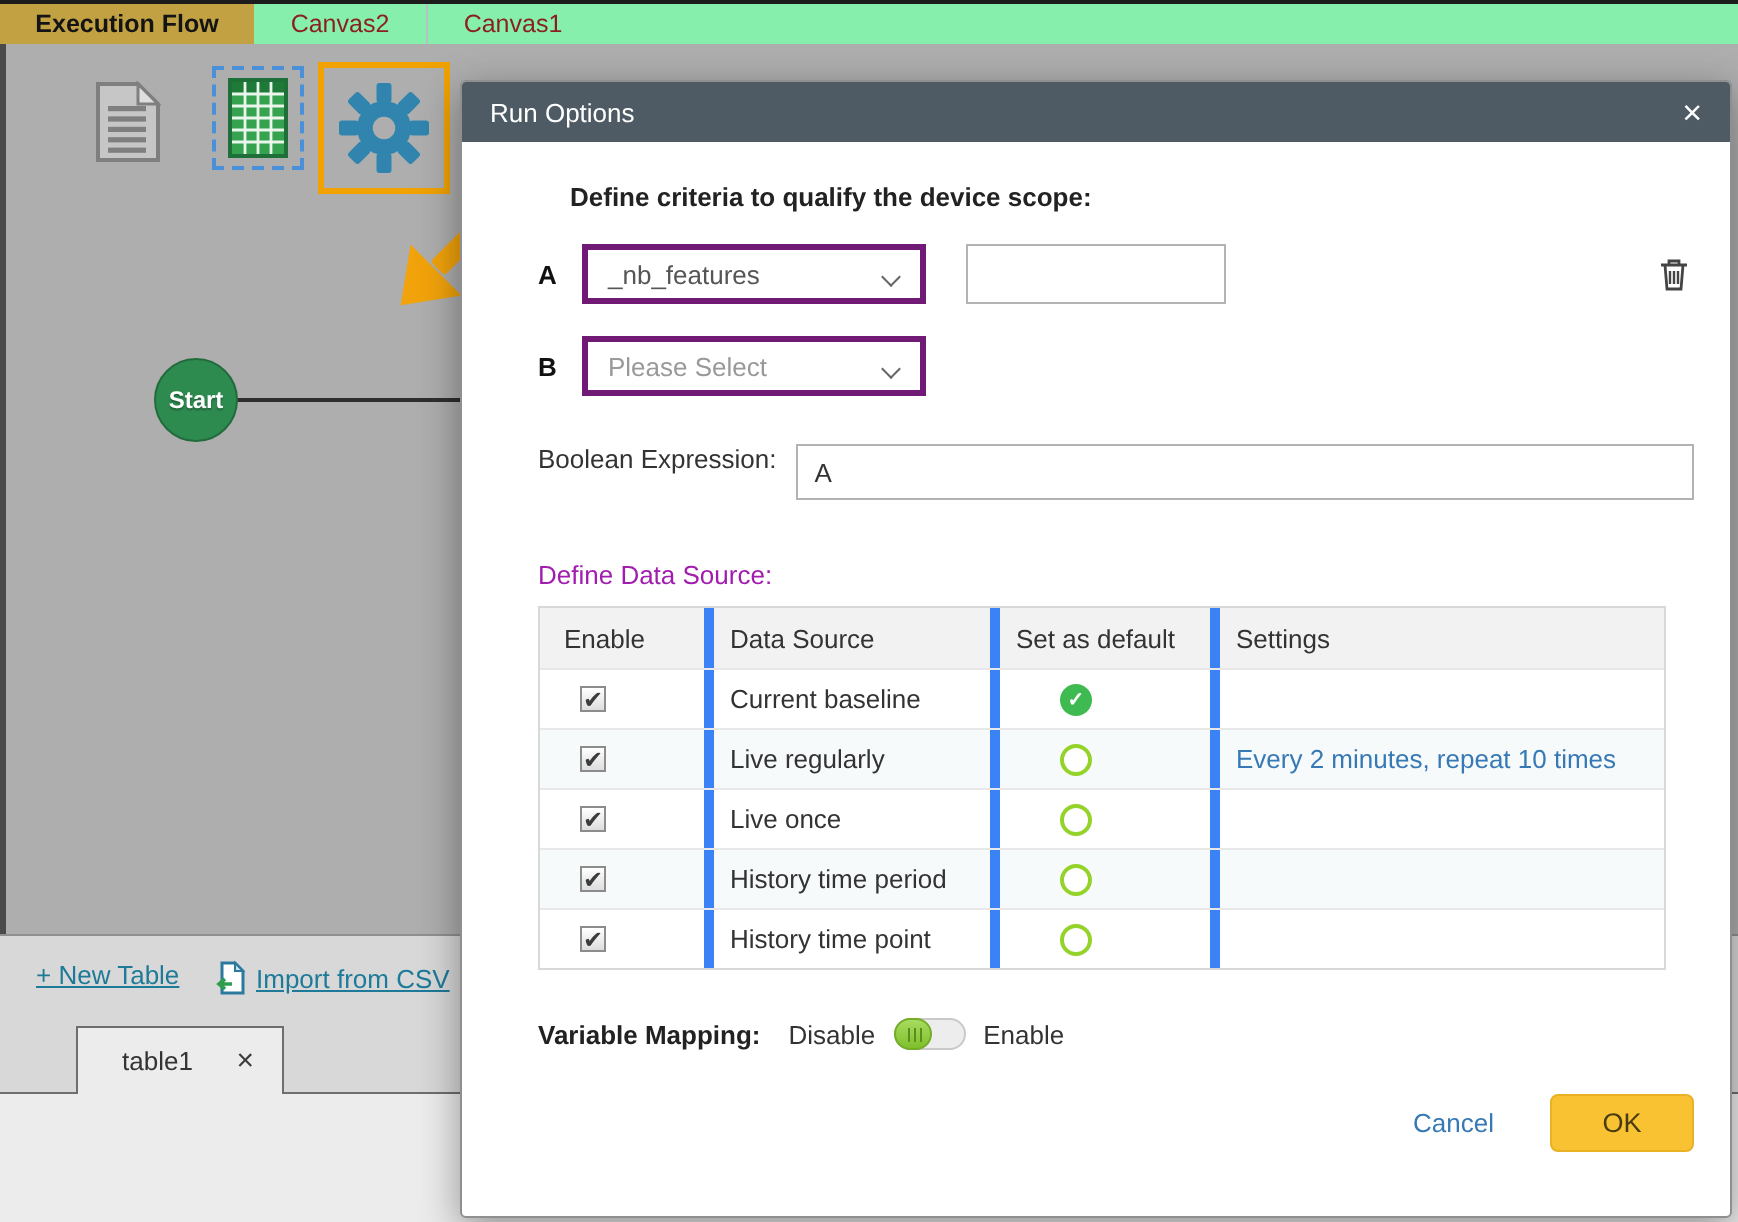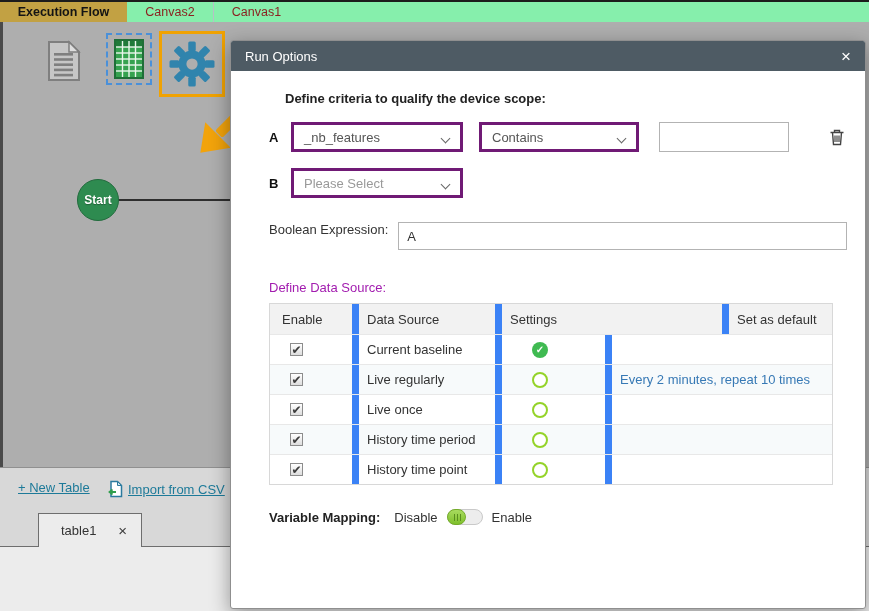--- a/index.html
+++ b/index.html
@@ -51,21 +51,21 @@
   .bool-row { display:flex; align-items:flex-start; margin-top:24px; }
   .bool-row label { margin-right:10px; color:#333; }
   .bool-input { flex:1; height:28px; border:1px solid #b3b3b3; padding:0 8px; font:13px "Liberation Sans",sans-serif; color:#333; }
 
   .ds-heading { margin-top:30px; color:#a21caf; }
   .ds-table { margin-top:8px; width:564px; border:1px solid #d8d8d8; }
   .ds-row { display:flex; height:30px; align-items:stretch; border-top:1px solid #e8e8e8; background:#fff; }
   .ds-row.hdr { background:#f2f2f2; border-top:none; color:#333; }
   .ds-row.alt { background:#f7fafb; }
   .c { display:flex; align-items:center; height:100%; }
-  .c + .c { border-left:7px solid #3b82f6; }
+  .c + .c { border-left:5px solid #3b82f6; }
   .c1 { width:82px; } .c2 { width:143px; padding-left:8px; } .c3 { width:110px; } .c4 { flex:1; padding-left:8px; }
   .hdr .c1 { padding-left:12px; } .hdr .c3 { padding-left:8px; }
   .cb { width:13px; height:13px; margin-left:20px; border:1px solid #8c8c8c; background:linear-gradient(#fff,#ddd); display:flex; align-items:center; justify-content:center; font-size:12px; color:#3c3c3c; line-height:1; cursor:pointer; }
   .radio { width:16px; height:16px; margin-left:30px; border-radius:50%; cursor:pointer; display:flex; align-items:center; justify-content:center; }
   .radio.off { border:2px solid #94d329; background:#fff; }
   .radio.on { background:#3fba51; color:#fff; font-size:10px; font-weight:700; }
   .settings-link { color:#3779b5; cursor:pointer; }
 
   .vm-row { display:flex; align-items:center; margin-top:24px; }
   .vm-label { font-weight:700; color:#222; }
@@ -177,24 +177,20 @@
 
     <div class="dlg-body">
       <div class="crit-heading">Define criteria to qualify the device scope:</div>
 
       <div class="crit-row">
         <span class="crit-label">A</span>
         <div class="select sel-field">
           <span>_nb_features</span>
           <span class="chev"></span>
         </div>
-        <div class="select sel-op">
-          <span>Contains</span>
-          <span class="chev"></span>
-        </div>
         <input class="inp-val" type="text" value="" style="">
         <span class="trash-btn">
           <svg width="16" height="17" viewBox="0 0 16 17">
             <path d="M1.5 3.5 h13 M5.5 3.5 V1.5 h5 v2 M3.5 3.5 l1 12 h7 l1 -12" stroke="#444" stroke-width="1.4" fill="none"></path>
             <path d="M6 6.5 v6.5 M8 6.5 v6.5 M10 6.5 v6.5" stroke="#444" stroke-width="1.2"></path>
           </svg>
         </span>
       </div>
 
       <div class="crit-row">
@@ -208,22 +204,22 @@
       <div class="bool-row">
         <label>Boolean Expression:</label>
         <input class="bool-input" type="text" value="A" style="">
       </div>
 
       <div class="ds-heading">Define Data Source:</div>
       <div class="ds-table">
         <div class="ds-row hdr">
           <div class="c c1">Enable</div>
           <div class="c c2">Data Source</div>
+          <div class="c c3">Set as default</div>
           <div class="c c4">Settings</div>
-          <div class="c c3">Set as default</div>
         </div>
 
         <div class="ds-row">
           <div class="c c1">
               <span class="cb">✔</span>
             </div>
           <div class="c c2">Current baseline</div>
           <div class="c c3">
               <span class="radio on">✓</span>
             </div>
@@ -279,16 +275,20 @@
 
       <div class="vm-row">
         <span class="vm-label">Variable Mapping:</span>
         <span class="vm-off">Disable</span>
         <span class="toggle">
             <span class="knob"></span>
           </span>
         <span class="vm-on">Enable</span>
       </div>
 
+      <div class="footer">
+        <span class="cancel-link">Cancel</span>
+        <span class="ok-btn">OK</span>
+      </div>
     </div>
   </div>
 
 </div>
 
 </body></html>

